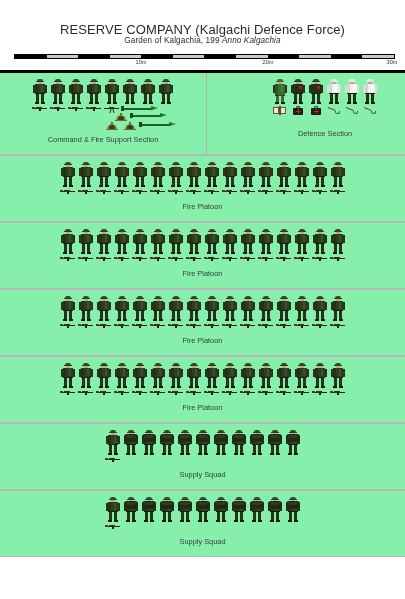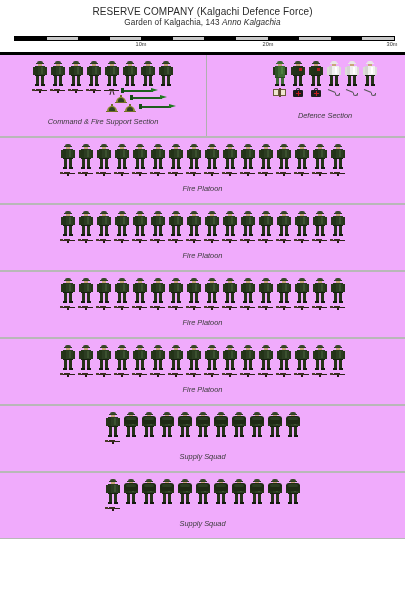--- a/index.html
+++ b/index.html
@@ -7,37 +7,37 @@
     width:405px;height:599px;
     background:#ffffff;
     font-family:"Liberation Sans", sans-serif;
     color:#3b3b3b;
     overflow:hidden;
   }
   .sheet{position:relative;width:405px;height:599px;}
 
   
   .title-block{padding-top:6px;text-align:center;}
-  .title-line1{font-size:10px;line-height:11px;color:#2b2b2b;letter-spacing:.1px;}
+  .title-line1{font-size:13px;line-height:11px;color:#2b2b2b;letter-spacing:.1px;margin-top:18px;}
   .title-line2{font-size:8.2px;line-height:11px;color:#2b2b2b;letter-spacing:.1px;}
   .italic{font-style:italic;}
 
   
   .scale-wrap{position:relative;margin:6px 0 0 0;height:18px;}
   .scale-bar{position:absolute;left:14px;top:2px;width:381px;height:5px;display:flex;
              border:1px solid #000;box-sizing:border-box;}
   .seg{flex:1 1 0;height:100%;}
   .seg.dark{background:#000000;}
   .seg.light{background:#c9c9c9;}
   .scale-labels{position:absolute;left:0;top:7px;width:405px;height:10px;}
   .tick{position:absolute;font-size:5.6px;color:#333;transform:translateX(-50%);}
 
   
   .panel{position:relative;border-top:1px solid #b8b8b8;border-bottom:1px solid #b8b8b8;
-         box-sizing:border-box;background:#f0abfc;font-style:italic;}
+         box-sizing:border-box;background:#86efac;}
   .panel.topband{border-top:3px solid #000;}
   .panel-split{display:flex;}
   .panel-half{position:relative;box-sizing:border-box;}
   .panel-half.left{width:207px;border-right:1px solid #b0b0b0;}
   .panel-half.right{width:198px;}
   .unit-label{text-align:center;font-size:7.4px;color:#3a3a3a;padding-bottom:4px;}
 
   .figrow{display:flex;justify-content:center;align-items:flex-end;gap:0px;padding-top:6px;}
   .eqrow{display:flex;justify-content:center;align-items:flex-start;}
   .eqrow2{display:flex;justify-content:center;align-items:flex-start;margin-top:-1px;}
@@ -126,21 +126,21 @@
   .spacer{height:4px;}
   .eq-pad{width:18px;display:flex;justify-content:center;}
 </style>
 </head>
 <body>
 
 <div class="sheet">
 
   <div class="title-block">
     <div class="title-line1">RESERVE COMPANY (Kalgachi Defence Force)</div>
-    <div class="title-line2"><span>Garden of Kalgachia, 143 </span><span class="italic">Anno Kalgachia</span></div>
+    <div class="title-line2"><span>Garden of Kalgachia, 199 </span><span class="italic">Anno Kalgachia</span></div>
   </div>
 
   <div class="scale-wrap">
     <div class="scale-bar">
       <div class="seg dark"></div>
       <div class="seg light"></div>
       <div class="seg dark"></div>
       <div class="seg light"></div>
       <div class="seg dark"></div>
       <div class="seg light"></div>

